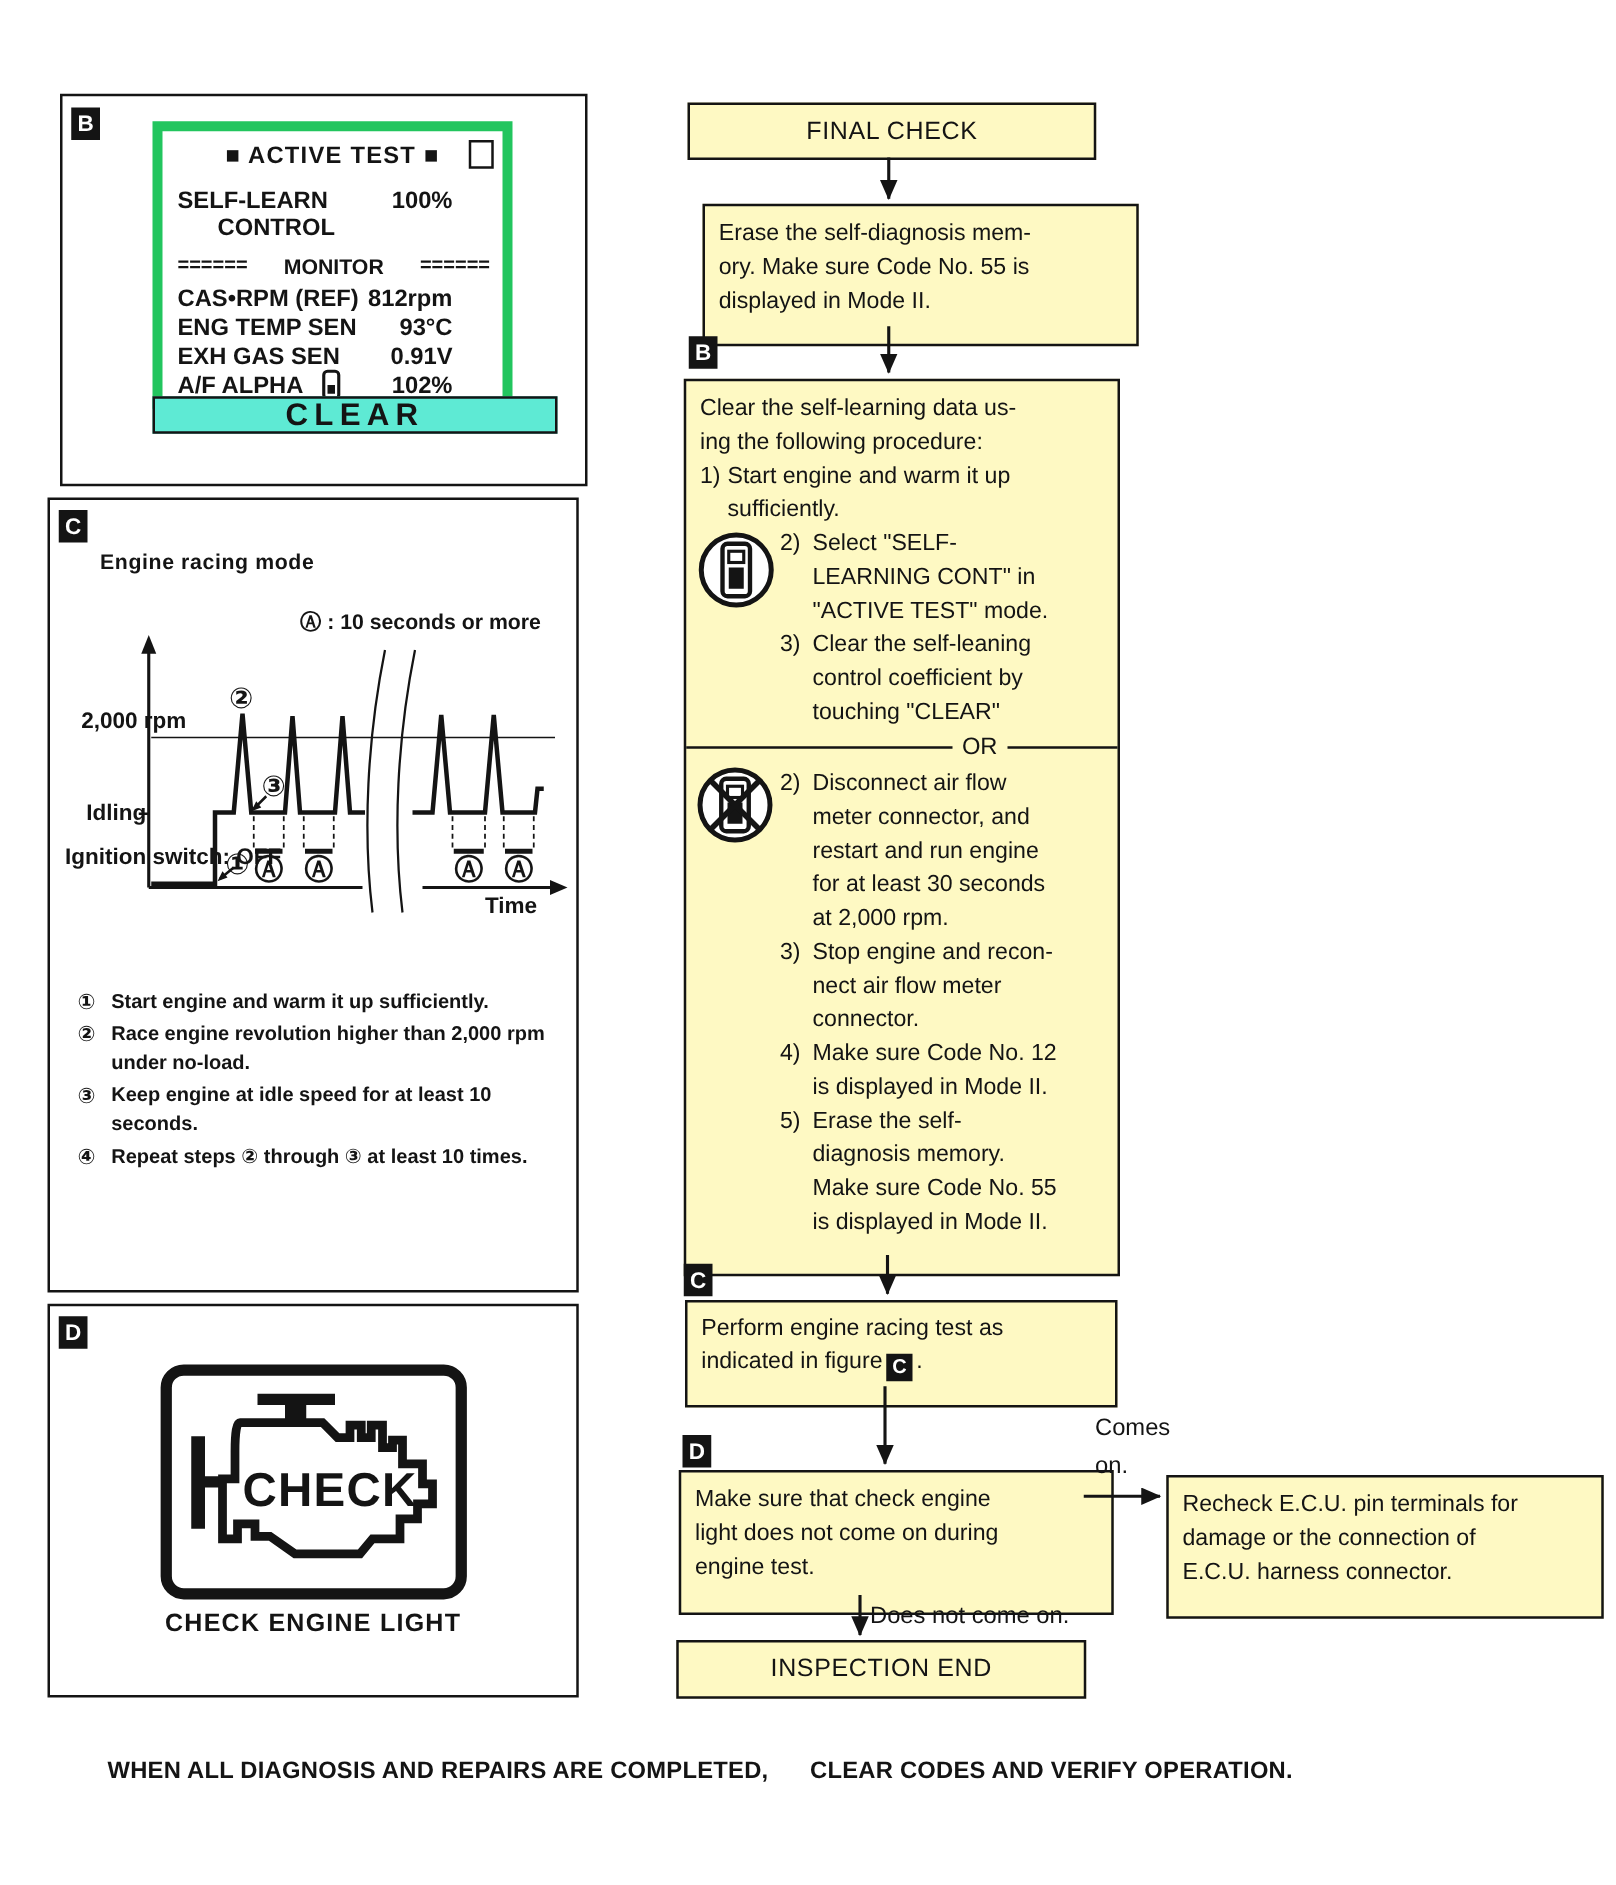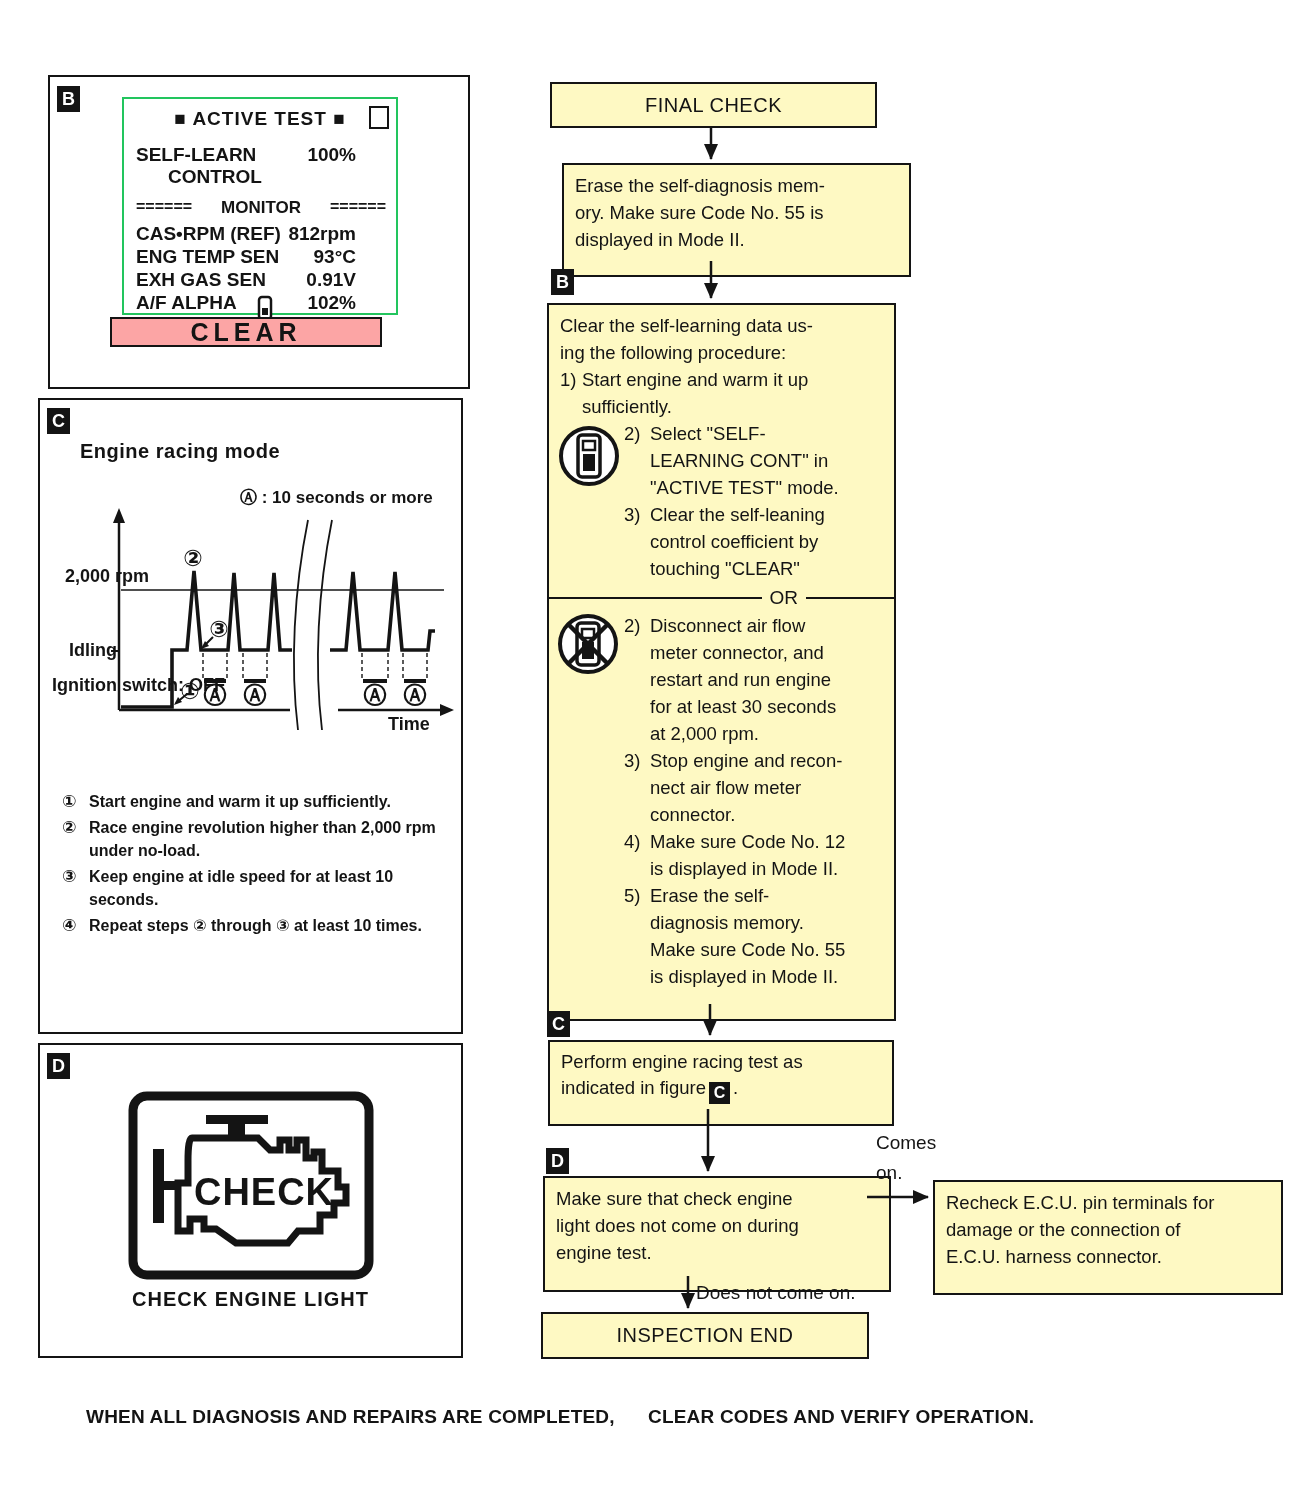--- a/index.html
+++ b/index.html
@@ -16,39 +16,39 @@
   }
   .tag-inline{
     display:inline-flex;width:21px;height:22px;background:#141414;color:#fff;
     font-weight:bold;font-size:16px;align-items:center;justify-content:center;
     vertical-align:-4px;margin:0 3px;
   }
   .lines{white-space:pre;}
   
   .screen{
     position:absolute;left:72px;top:20px;width:272px;height:214px;
-    border:2px solid #22c55e;font-weight:bold;font-size:19px;
+    border:8px solid #22c55e;font-weight:bold;font-size:19px;
   }
   .screen-title{position:relative;text-align:center;margin-top:9px;letter-spacing:1px;}
   .corner-box{position:absolute;right:7px;top:-2px;width:16px;height:19px;border:2.5px solid #141414;}
   .scr-rows{padding:0 10px 0 12px;}
   .s-row{display:flex;line-height:23px;}
   .s-val{margin-left:auto;text-align:right;padding-right:30px;}
   .sl-row{margin-top:13px;}
   .ctl-row{margin-left:32px;line-height:22px;}
   .mon-div{display:flex;justify-content:space-between;font-size:16px;letter-spacing:0;margin:10px 0 4px;}
   .clear-btn{
-    position:absolute;left:60px;top:240px;width:272px;height:30px;
-    border:2.5px solid #141414;background:#fca5a5;color:#141414;
+    position:absolute;left:72px;top:240px;width:324px;height:30px;
+    border:2.5px solid #141414;background:#5eead4;color:#141414;
     font-family:inherit;font-size:25px;font-weight:bold;letter-spacing:5px;
     line-height:26px;text-align:center;padding:0;
   }
   .touch-icon{position:absolute;left:206px;top:218px;}
   
-  .pc-title{position:absolute;left:40px;top:40px;font-size:20px;font-weight:bold;letter-spacing:.5px;}
+  .pc-title{position:absolute;left:40px;top:40px;font-size:17px;font-weight:bold;letter-spacing:.5px;}
   .pc-legend{position:absolute;left:200px;top:86px;font-size:17px;font-weight:bold;}
   .axis-label{position:absolute;font-size:18px;font-weight:bold;line-height:21px;}
   .pc-notes{position:absolute;left:22px;top:390px;width:396px;}
   .note{display:flex;font-size:16px;font-weight:bold;line-height:23px;margin-bottom:3px;}
   .note-num{width:27px;flex:none;font-size:17px;}
   
   .fbox{
     position:absolute;border:2.5px solid #141414;background:#fef9c3;
     font-size:18.5px;line-height:27px;padding:7px 11px;
   }

